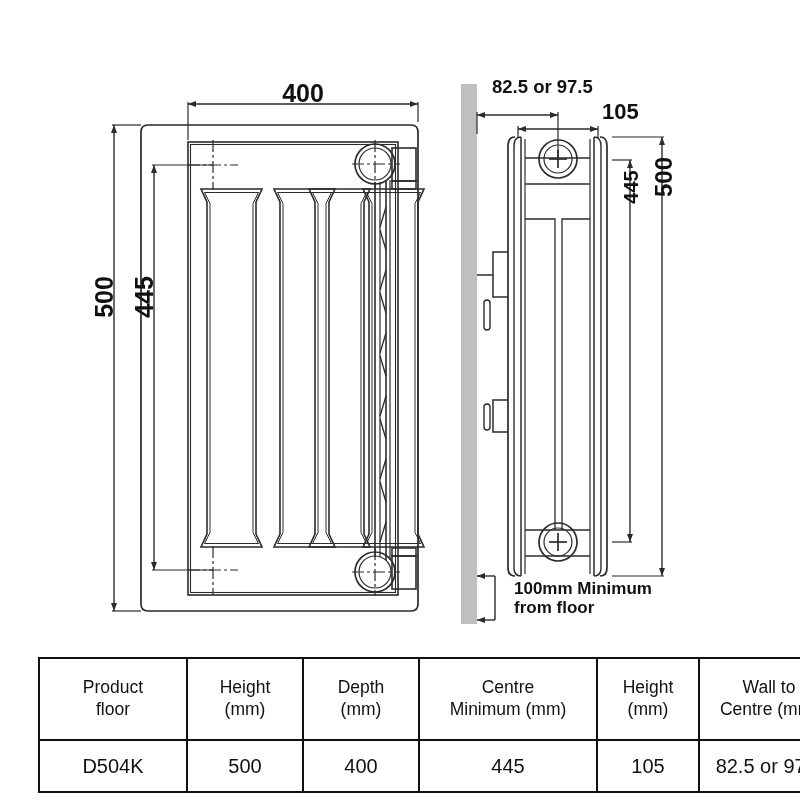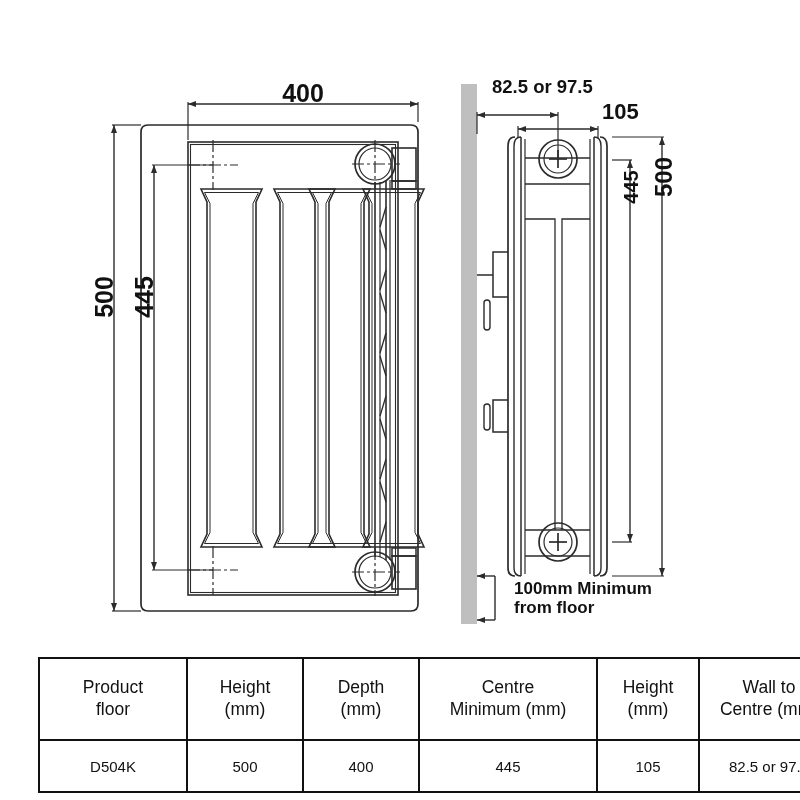--- a/index.html
+++ b/index.html
@@ -42,21 +42,21 @@
     color: #111111;
   }
   .spec-table .hdr td {
     height: 72px;
     font-size: 17.5px;
     line-height: 1.25;
     padding: 4px 2px;
   }
   .spec-table .val td {
     height: 42px;
-    font-size: 15px;
+    font-size: 20px;
     padding: 4px;
   }
   .c0 { width: 142px; }
   .c1 { width: 110px; margin-top: 12px; }
   .c2 { width: 110px; }
   .c3 { width: 172px; }
   .c4 { width: 96px; }
   .c5 { width: 134px; }
   .hdr-l1 { display: block; }
   .hdr-l2 { display: block; }

